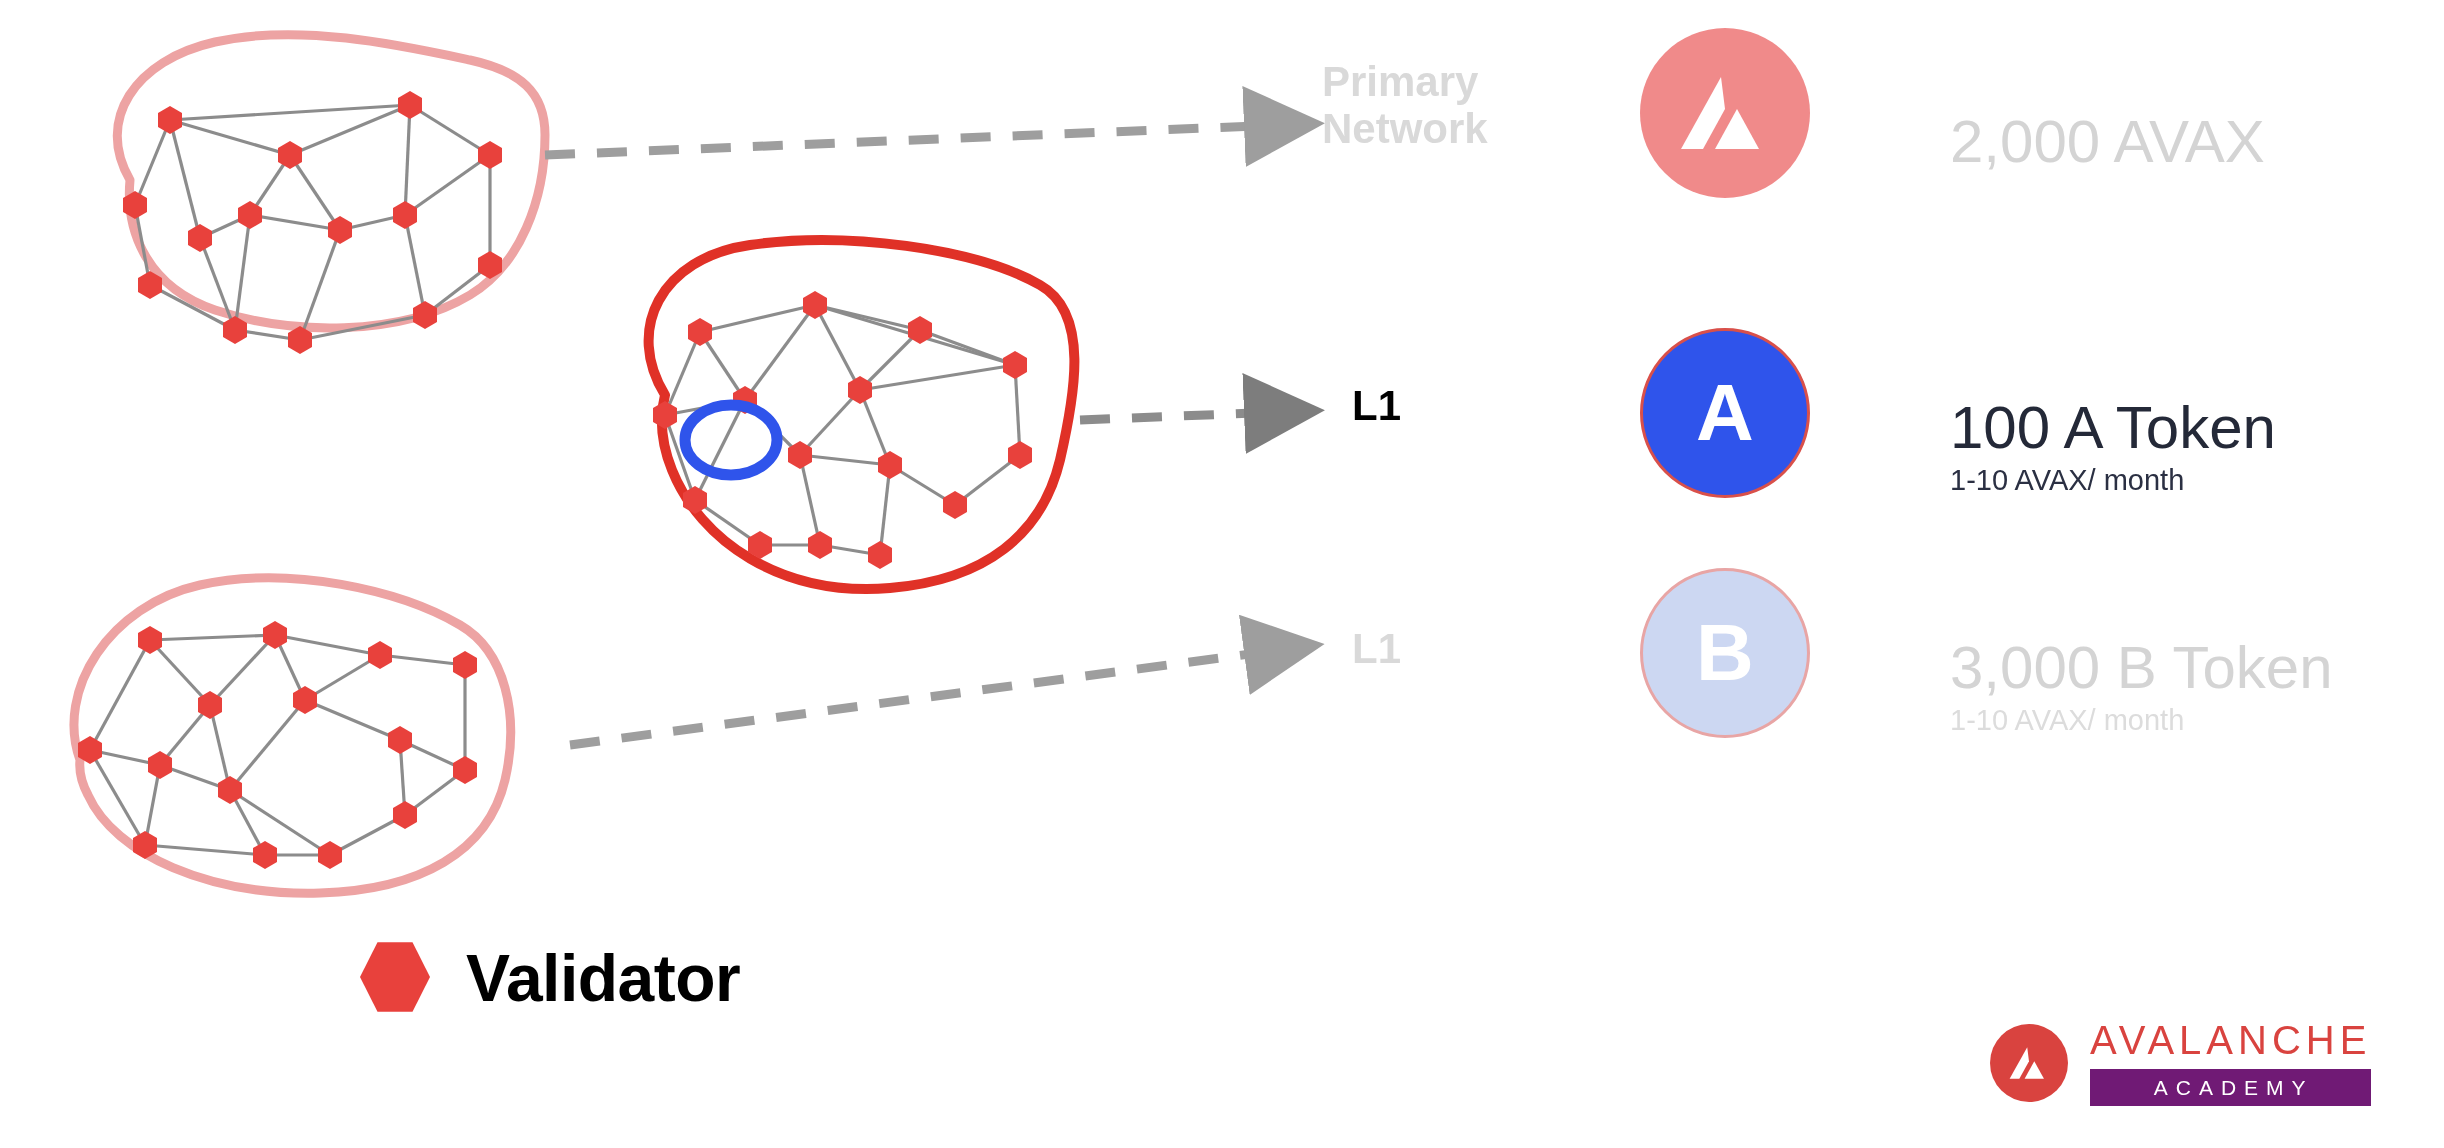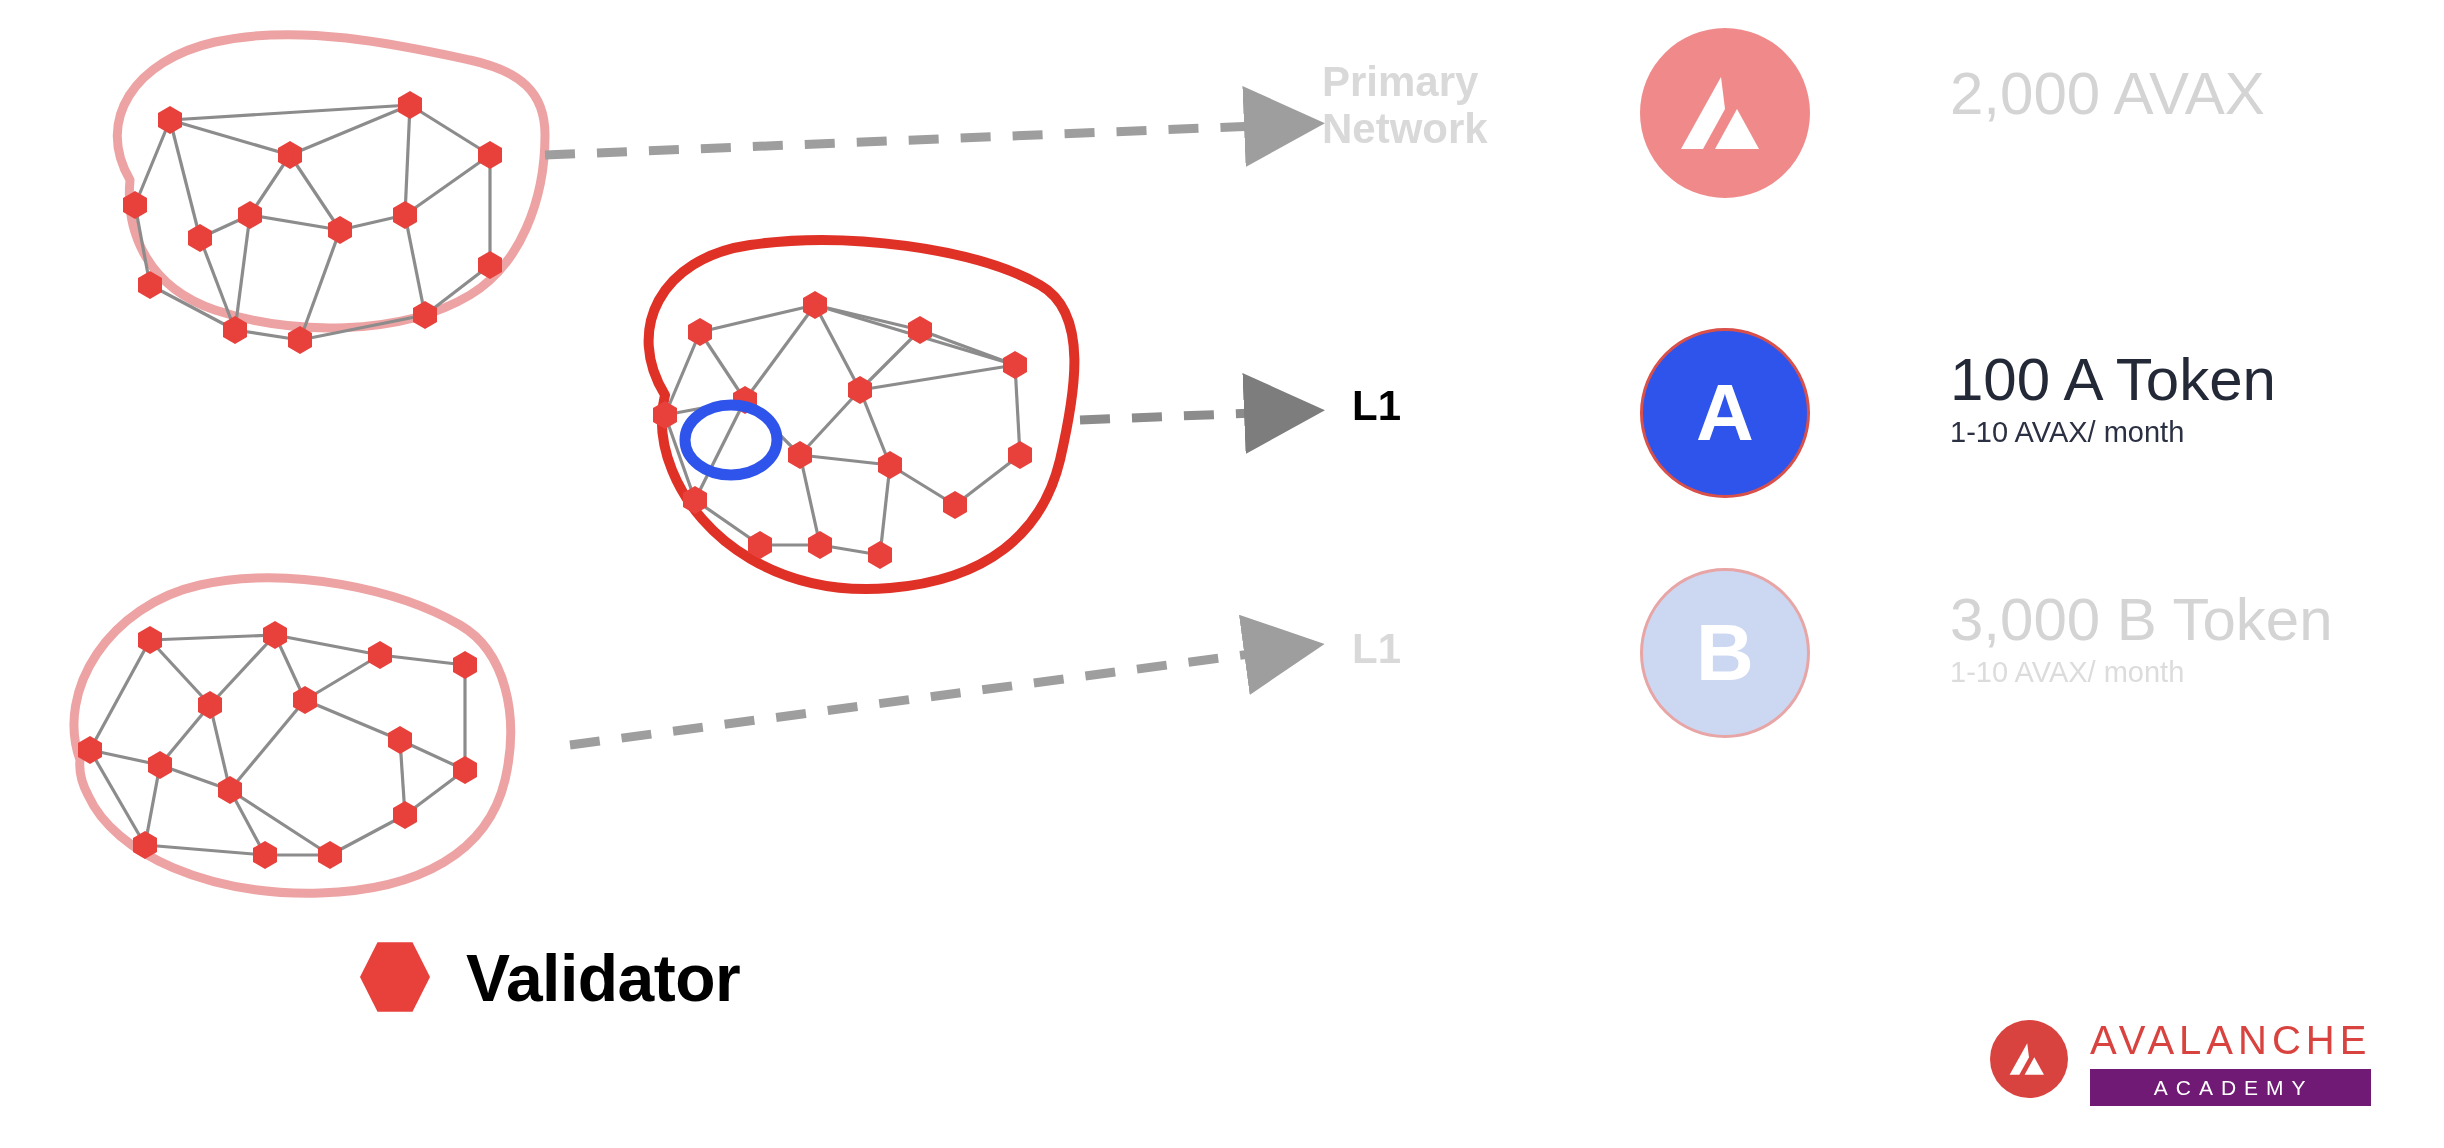--- a/index.html
+++ b/index.html
@@ -22,37 +22,37 @@
   .avax-circle{left:1640px;top:28px;width:170px;height:170px;background:#f08a8a;}
   .avax-circle svg{width:100px;height:88px;display:block;}
 
   .a-circle{left:1640px;top:328px;width:170px;height:170px;background:#2f54eb;
        border:3px solid #d9504a;box-sizing:border-box;}
   .b-circle{left:1640px;top:568px;width:170px;height:170px;background:#ccd7f2;
        border:3px solid #e8a5a5;box-sizing:border-box;}
   .circle-letter{color:#ffffff;font-size:80px;font-weight:700;line-height:1;}
 
   .token-text{position:absolute;}
-  .token-main{font-size:60px;font-weight:400;line-height:1.05;white-space:nowrap;}
+  .token-main{font-size:60px;font-weight:400;line-height:1.05;white-space:nowrap;margin-top:48px;}
   .token-sub{font-size:29px;font-weight:400;line-height:1.2;margin-top:4px;white-space:nowrap;}
   .tone-dim .token-main{color:#d4d4d4;}
   .tone-dim .token-sub{color:#dcdcdc;}
   .tone-on .token-main{color:#242938;}
   .tone-on .token-sub{color:#2b3043;}
 
   .txt-avax{left:1950px;top:62px;}
   .txt-a{left:1950px;top:348px;}
   .txt-b{left:1950px;top:588px;}
 
   .legend{position:absolute;left:360px;top:940px;display:flex;gap:36px;}
   .legend-hex{width:70px;height:74px;background:#e8413c;
      clip-path:polygon(25% 3%,75% 3%,100% 50%,75% 97%,25% 97%,0% 50%);}
   .legend-text{font-size:66px;font-weight:700;color:#000;letter-spacing:-0.5px;}
 
-  .brand{position:absolute;left:1990px;top:1020px;display:flex;gap:22px;}
+  .brand{position:absolute;left:1990px;top:1020px;display:flex;align-items:center;gap:22px;}
   .brand-mark{width:78px;height:78px;border-radius:50%;background:#d9433f;
       display:flex;align-items:center;justify-content:center;}
   .brand-mark svg{width:44px;height:40px;display:block;}
   .brand-words{display:flex;flex-direction:column;gap:9px;}
   .brand-top{font-size:40px;font-weight:400;color:#d9433f;letter-spacing:5px;line-height:1;}
   .brand-bottom{background:#701a75;color:#fff;font-size:21px;font-weight:400;
       letter-spacing:8px;padding:8px 12px 8px 18px;text-align:center;line-height:1;}
 </style>
 </head>
 <body>

